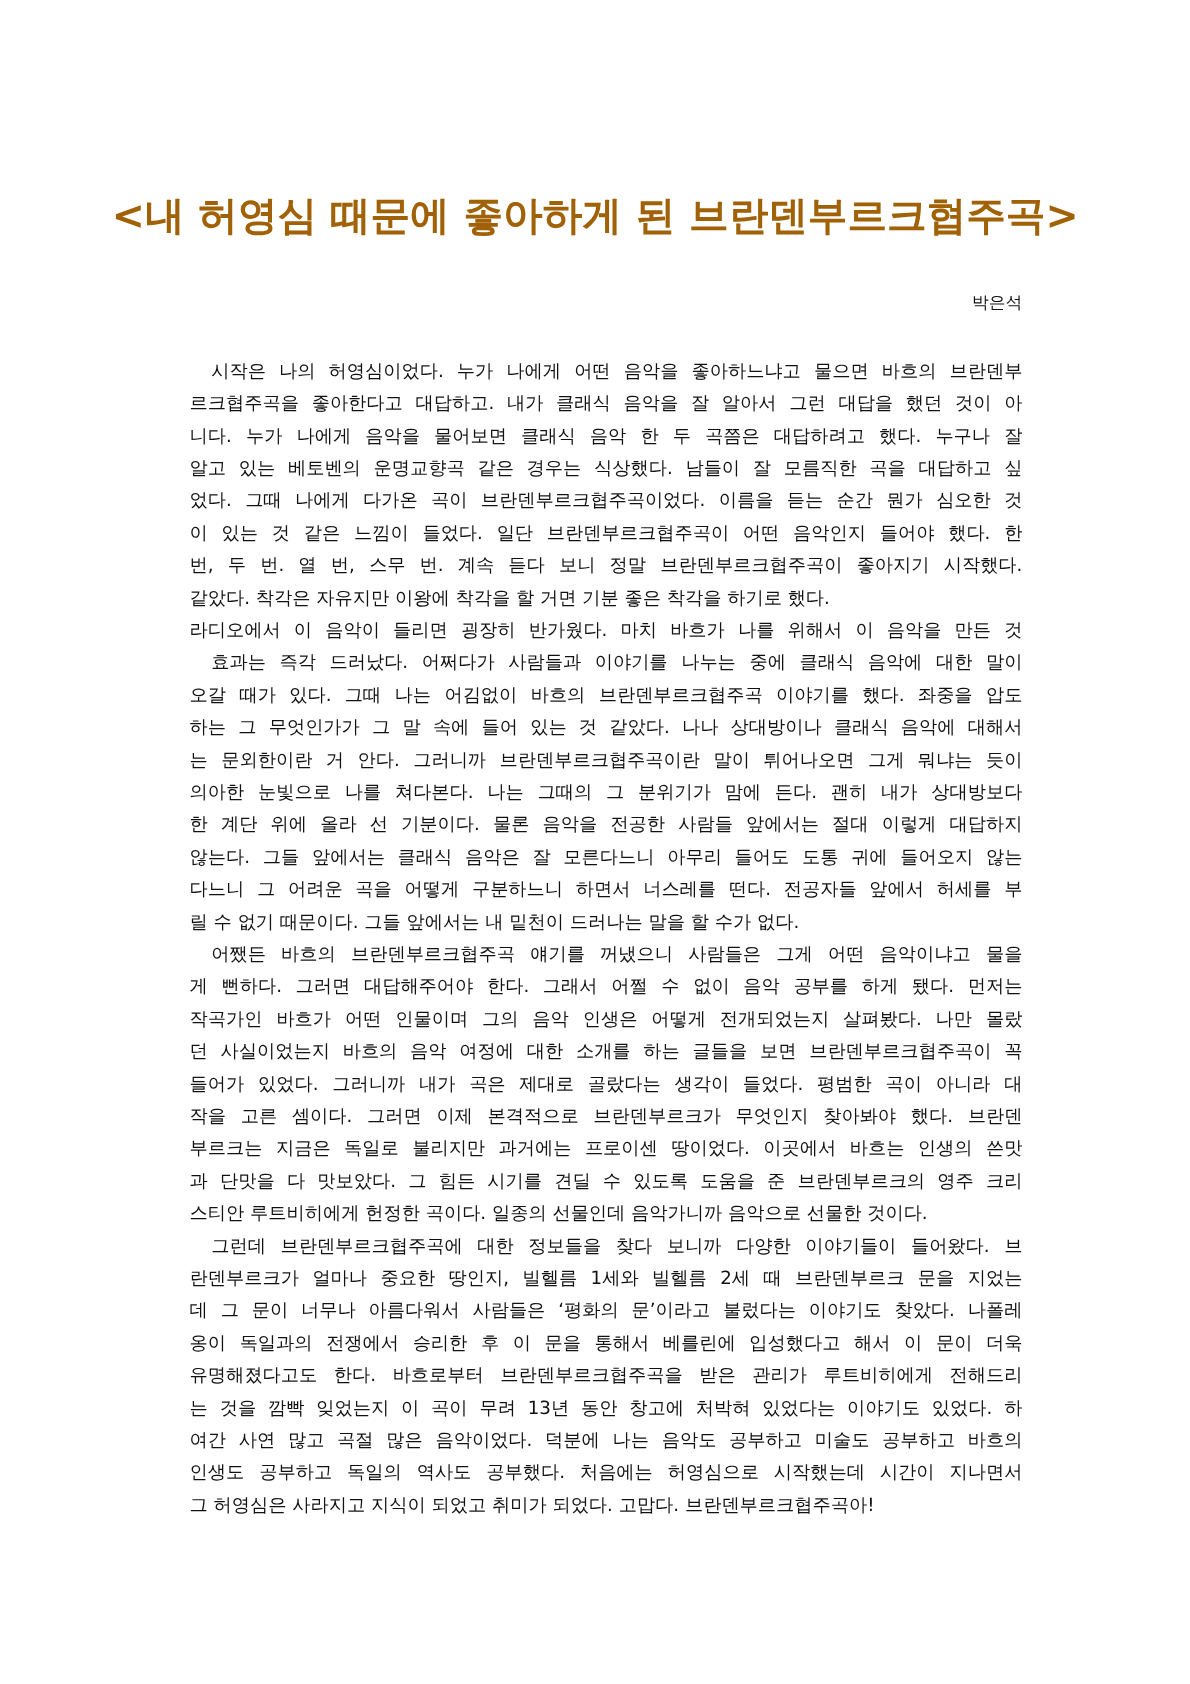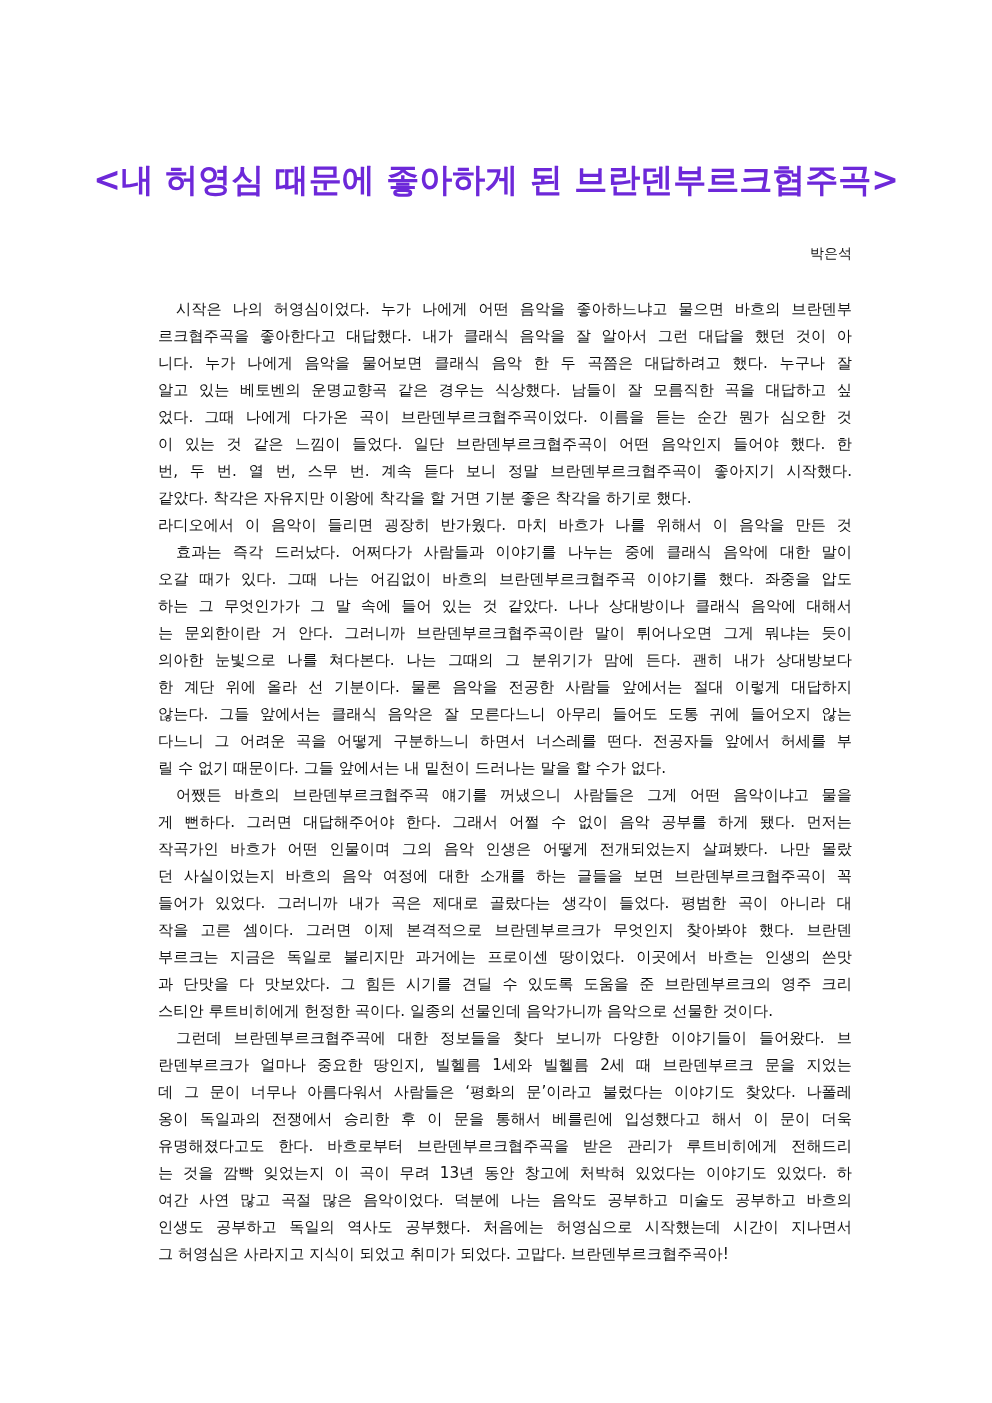--- a/index.html
+++ b/index.html
@@ -25,21 +25,21 @@
     .title {
       position: absolute;
       left: 0;
       top: 158px;
       width: 992px;
       text-align: center;
       font-size: 33px;
       font-weight: bold;
       letter-spacing: 0px;
       line-height: 44px;
-      color: #6d28d9;
+      color: #a16207;
       margin: 0;
     }
     .author {
       position: absolute;
       right: 140px;
       top: 243px;
       font-size: 14px;
       line-height: 20px;
       color: #111111;
     }
@@ -71,21 +71,21 @@
 <body>
 
 <div class="page">
   <h1 class="title">&lt;내 허영심 때문에 좋아하게 된 브란덴부르크협주곡&gt;</h1>
   <div class="author">박은석</div>
 
   <div class="body">
 
     <div>
       <span class="line indent">시작은 나의 허영심이었다. 누가 나에게 어떤 음악을 좋아하느냐고 물으면 바흐의 브란덴부</span>
-      <span class="line">르크협주곡을 좋아한다고 대답했다. 내가 클래식 음악을 잘 알아서 그런 대답을 했던 것이 아</span>
+      <span class="line">르크협주곡을 좋아한다고 대답하고. 내가 클래식 음악을 잘 알아서 그런 대답을 했던 것이 아</span>
       <span class="line">니다. 누가 나에게 음악을 물어보면 클래식 음악 한 두 곡쯤은 대답하려고 했다. 누구나 잘</span>
       <span class="line">알고 있는 베토벤의 운명교향곡 같은 경우는 식상했다. 남들이 잘 모름직한 곡을 대답하고 싶</span>
       <span class="line">었다. 그때 나에게 다가온 곡이 브란덴부르크협주곡이었다. 이름을 듣는 순간 뭔가 심오한 것</span>
       <span class="line">이 있는 것 같은 느낌이 들었다. 일단 브란덴부르크협주곡이 어떤 음악인지 들어야 했다. 한</span>
       <span class="line">번, 두 번. 열 번, 스무 번. 계속 듣다 보니 정말 브란덴부르크협주곡이 좋아지기 시작했다.</span>
       <span class="line last">같았다. 착각은 자유지만 이왕에 착각을 할 거면 기분 좋은 착각을 하기로 했다.</span>
       <span class="line">라디오에서 이 음악이 들리면 굉장히 반가웠다. 마치 바흐가 나를 위해서 이 음악을 만든 것</span>
     </div>
 
     <div>

